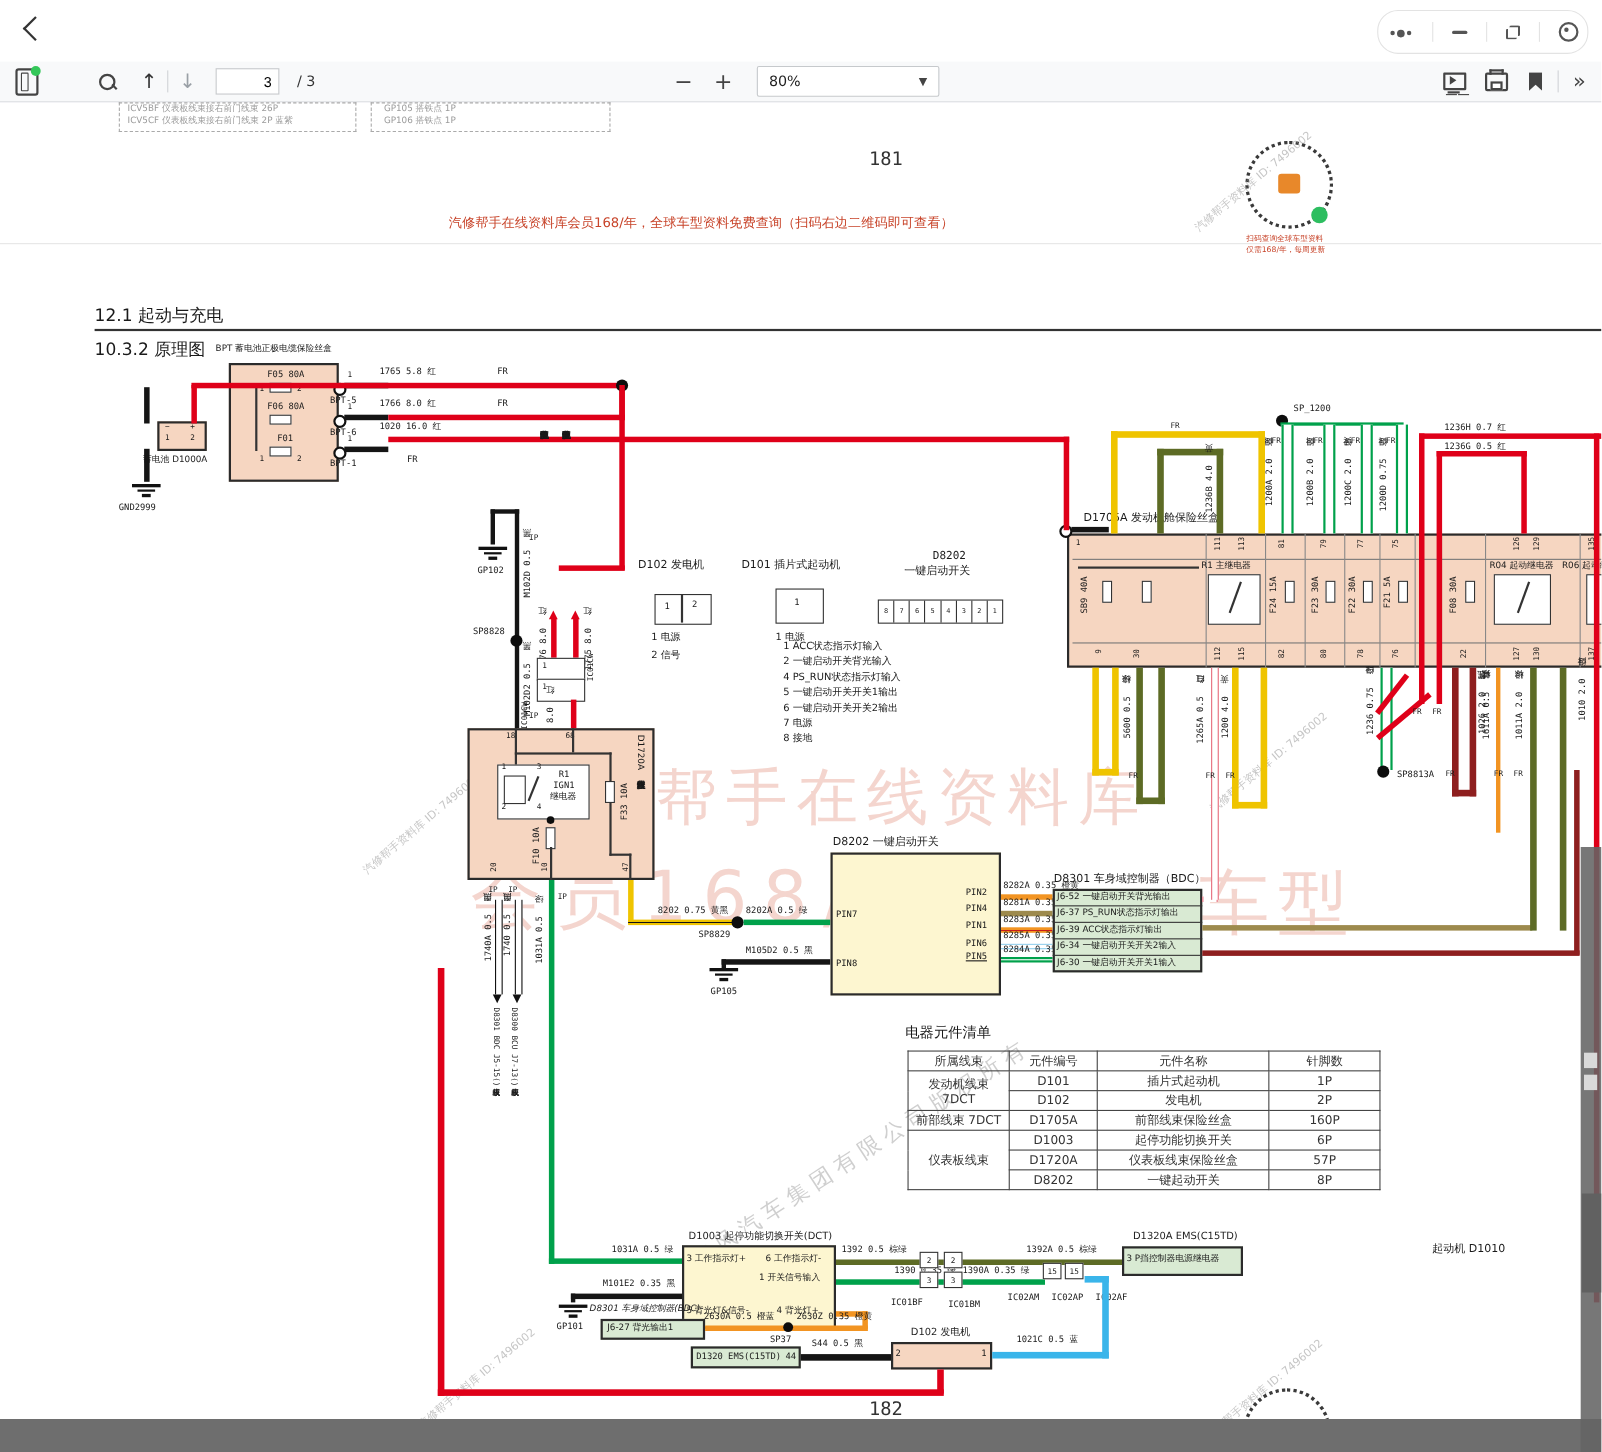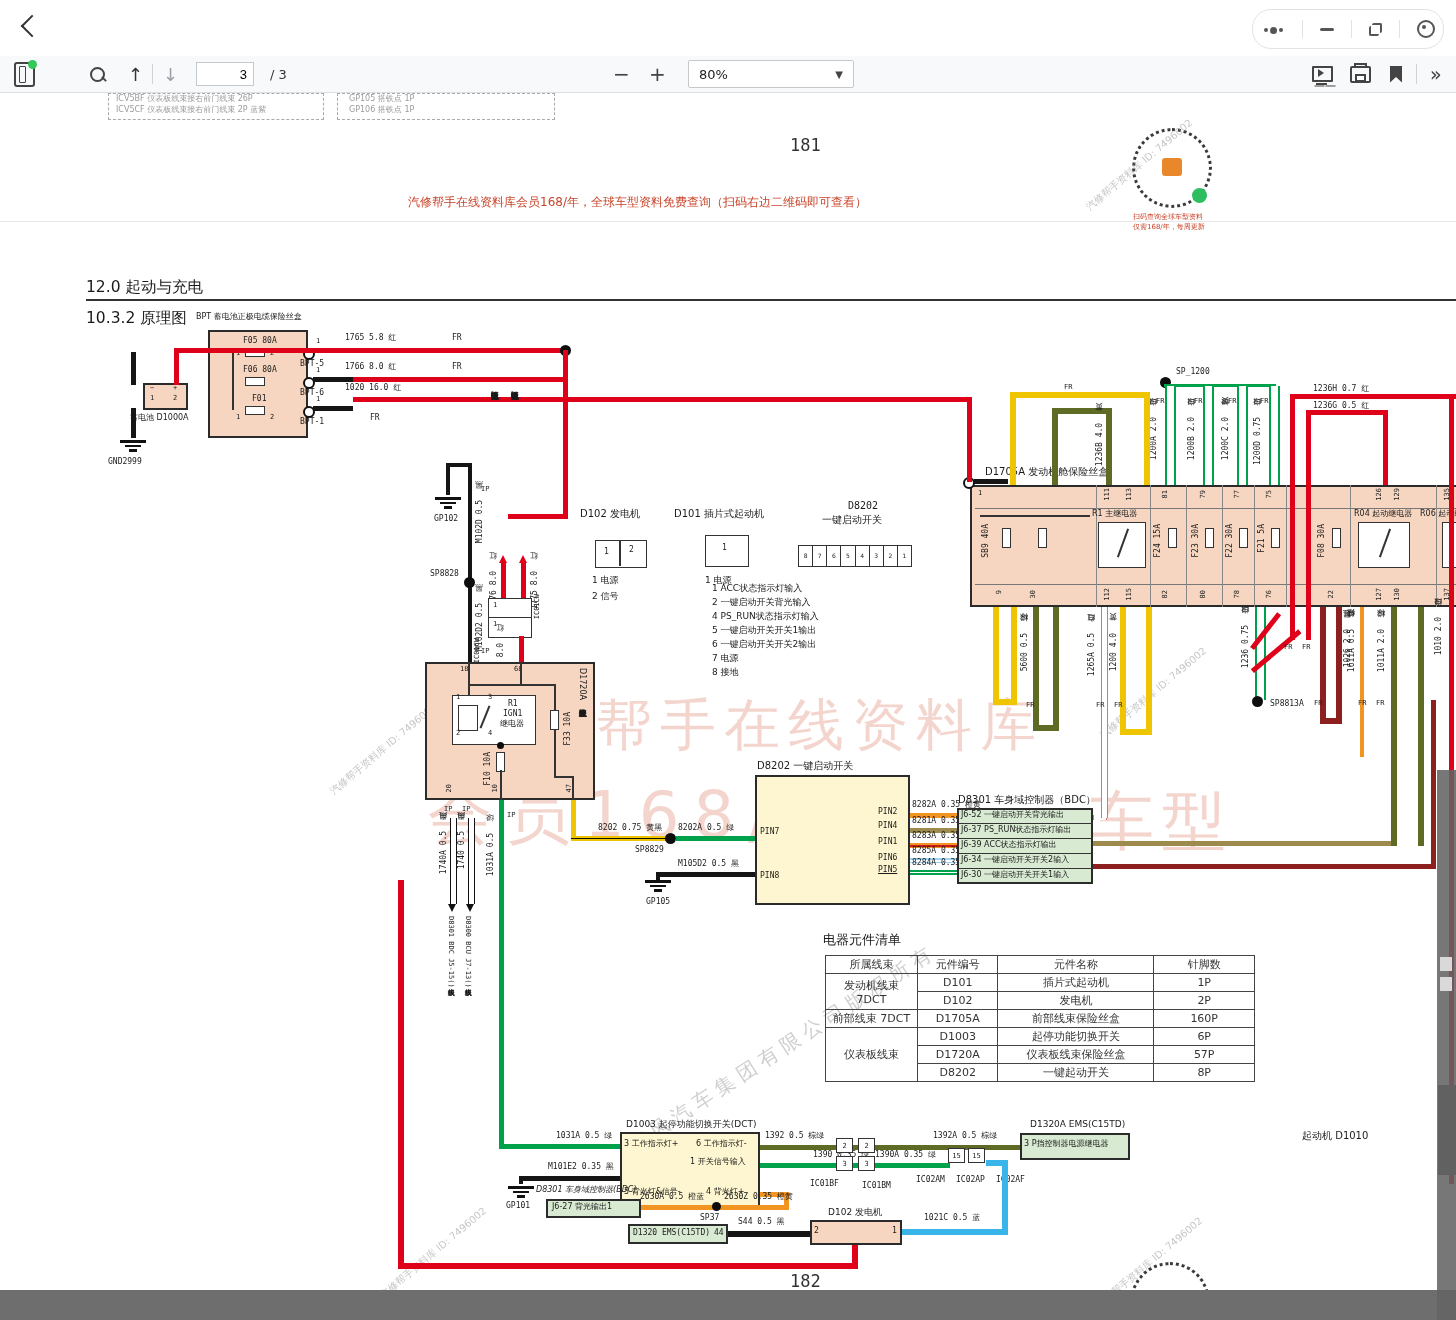--- a/index.html
+++ b/index.html
@@ -182,21 +182,21 @@
 
   <div class="wmbig" style="left:468px;top:688px;">汽修帮手在线资料库</div>
   <div class="wmbig" style="left:428px;top:772px;font-size:64px;letter-spacing:14px;">会员168/年</div>
   <div class="wmbig" style="left:1090px;top:778px;font-size:64px;">车型</div>
   <div class="wmgrey" style="left:600px;top:1035px;">东风汽车集团有限公司版权所有</div>
   <div class="wmrot" style="left:316px;top:742px;">汽修帮手资料库 ID: 7496002</div>
   <div class="wmrot" style="left:1086px;top:686px;">汽修帮手资料库 ID: 7496002</div>
   <div class="wmrot" style="left:366px;top:1246px;">汽修帮手资料库 ID: 7496002</div>
   <div class="wmrot" style="left:1082px;top:1256px;">汽修帮手资料库 ID: 7496002</div>
 
-  <div class="lbl s15 cjk" style="left:86px;top:279px;">12.0 起动与充电</div>
+  <div class="lbl s15 cjk" style="left:86px;top:279px;">12.1 起动与充电</div>
   <div class="thin" style="left:86px;top:299px;width:1370px;height:1.5px;"></div>
   <div class="lbl s15 cjk" style="left:86px;top:310px;">10.3.2 原理图</div>
   <div class="lbl s8 cjk" style="left:196px;top:313px;">BPT 蓄电池正极电缆保险丝盒</div>
 
   <div class="box sal" style="left:208px;top:330px;width:100px;height:108px;"></div>
   <div class="lbl s8" style="left:243px;top:337px;">F05 80A</div>
   <div class="fgh" style="left:245px;top:348px;"></div>
   <div class="lbl s7" style="left:236px;top:350px;">1</div>
   <div class="lbl s7" style="left:270px;top:350px;">2</div>
   <div class="lbl s8" style="left:243px;top:366px;">F06 80A</div>

